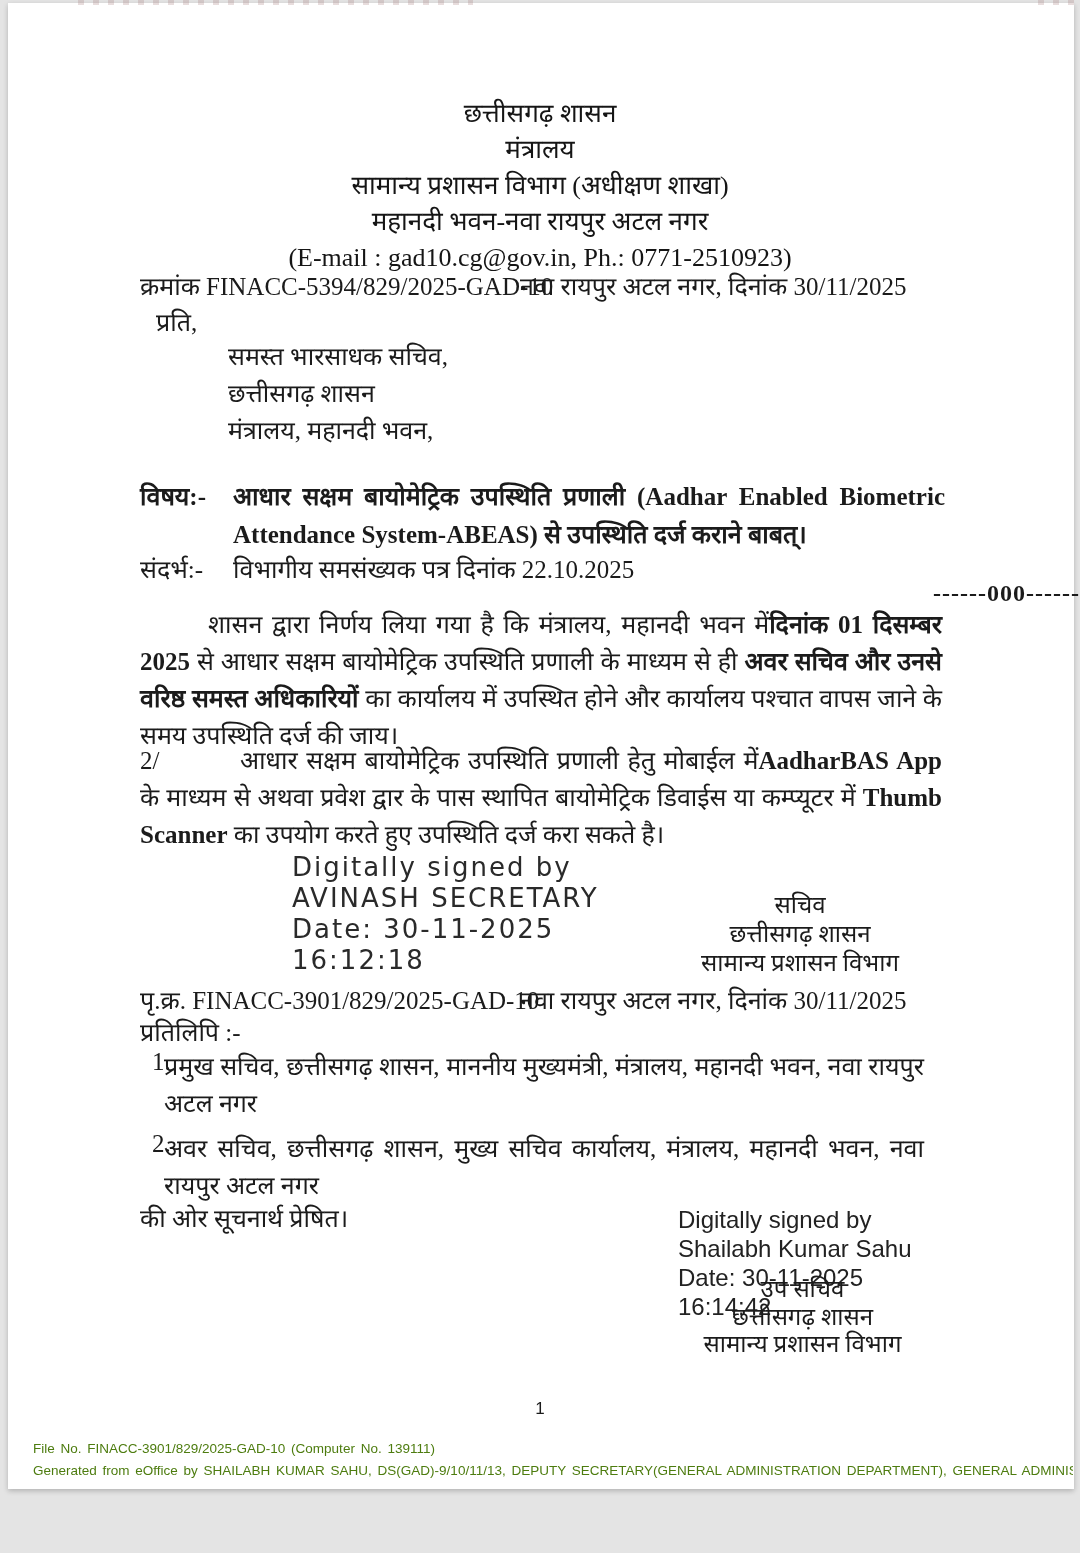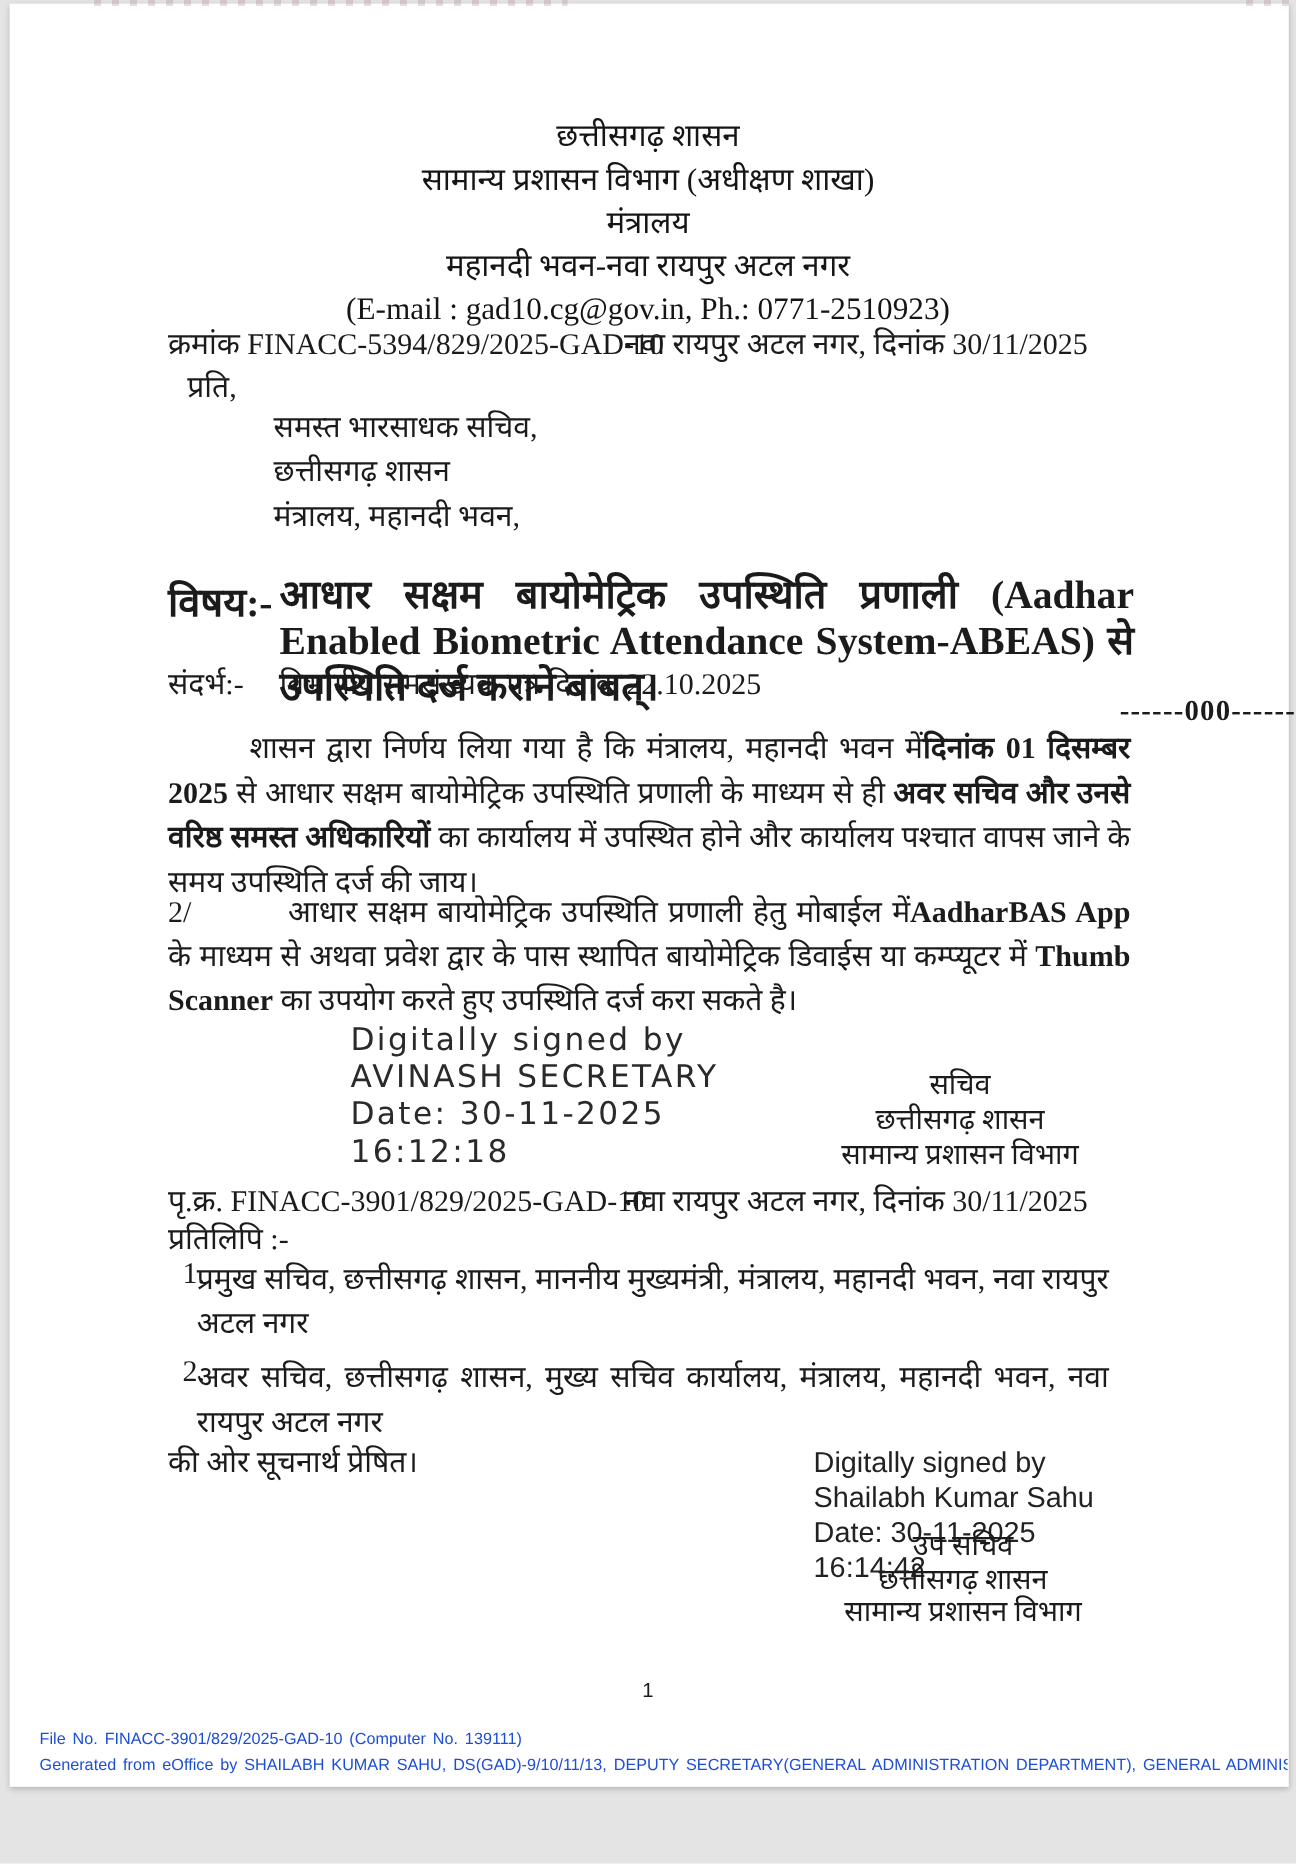--- a/index.html
+++ b/index.html
@@ -24,21 +24,21 @@
 
   .letterhead {
     left:0; top:96px; width:1080px; text-align:center;
     font-size:26px; line-height:36px; color:#151515;
   }
   .refline { left:140px; top:268px; width:805px; height:34px; font-size:25px; }
   .ref-date { position:absolute; left:380px; top:0; }
   .to-label { left:156px; top:304px; font-size:25px; }
   .to-block { left:228px; top:338px; font-size:25px; line-height:37px; }
 
-  .subject-row { left:140px; top:478px; width:805px; font-weight:bold; font-size:33px;font-family:Liberation Serif, serif; }
+  .subject-row { left:140px; top:478px; width:805px; font-weight:bold; font-size:25px;font-family:Liberation Serif, serif; }
   .subject-label { position:absolute; left:0; top:0; }
   .subject-text { margin-left:93px; width:712px; text-align:justify; line-height:38px; }
   .reference-row { left:140px; top:551px; width:805px; font-size:25px; }
   .reference-label { position:absolute; left:0; top:0; }
   .reference-text { margin-left:93px; }
   .separator { left:0; top:580px; width:1080px; text-align:right; font-weight:bold; font-size:24px; letter-spacing:1px; }
 
   .para { left:140px; top:0; width:802px; text-align:justify; font-size:25px; line-height:37px; }
   .para1 { top:606px; text-indent:68px; }
   .para2 { top:742px; }
@@ -61,37 +61,37 @@
 
   .sig2-digital {
     left:678px; top:1205px; font-family:"Liberation Sans", sans-serif;
     font-size:24px; line-height:29px; color:#222;
   }
   .sig2-desig { left:645px; top:1276px; width:315px; text-align:center; font-size:24px; line-height:27.5px; }
 
   .page-number { left:0; top:1399px; width:1080px; text-align:center; font-family:"Liberation Sans", sans-serif; font-size:17px; }
   .footer-line {
     left:33px; font-family:"Liberation Sans", sans-serif; font-size:13.5px;
-    color:#1d4ed8; white-space:nowrap; width:1040px; overflow:hidden; word-spacing:2px;
+    color:#4d7c0f; white-space:nowrap; width:1040px; overflow:hidden; word-spacing:2px;
   }
   .footer-file { top:1441px; }
   .footer-generated { top:1463px; }
 </style>
 </head>
 <body>
 
 <div class="screen">
   <div class="paper"></div>
   <div class="top-artifact a1"></div>
   <div class="top-artifact a2"></div>
 
   <div class="abs letterhead">
     <div>छत्तीसगढ़ शासन</div>
+    <div>मंत्रालय</div>
     <div>सामान्य प्रशासन विभाग (अधीक्षण शाखा)</div>
-    <div>मंत्रालय</div>
     <div>महानदी भवन-नवा रायपुर अटल नगर</div>
     <div>(E-mail : gad10.cg@gov.in, Ph.: 0771-2510923)</div>
   </div>
 
   <div class="abs refline">
     <span>क्रमांक FINACC-5394/829/2025-GAD-10</span>
     <span class="ref-date">नवा रायपुर अटल नगर, दिनांक 30/11/2025</span>
   </div>
 
   <div class="abs to-label">प्रति,</div>

